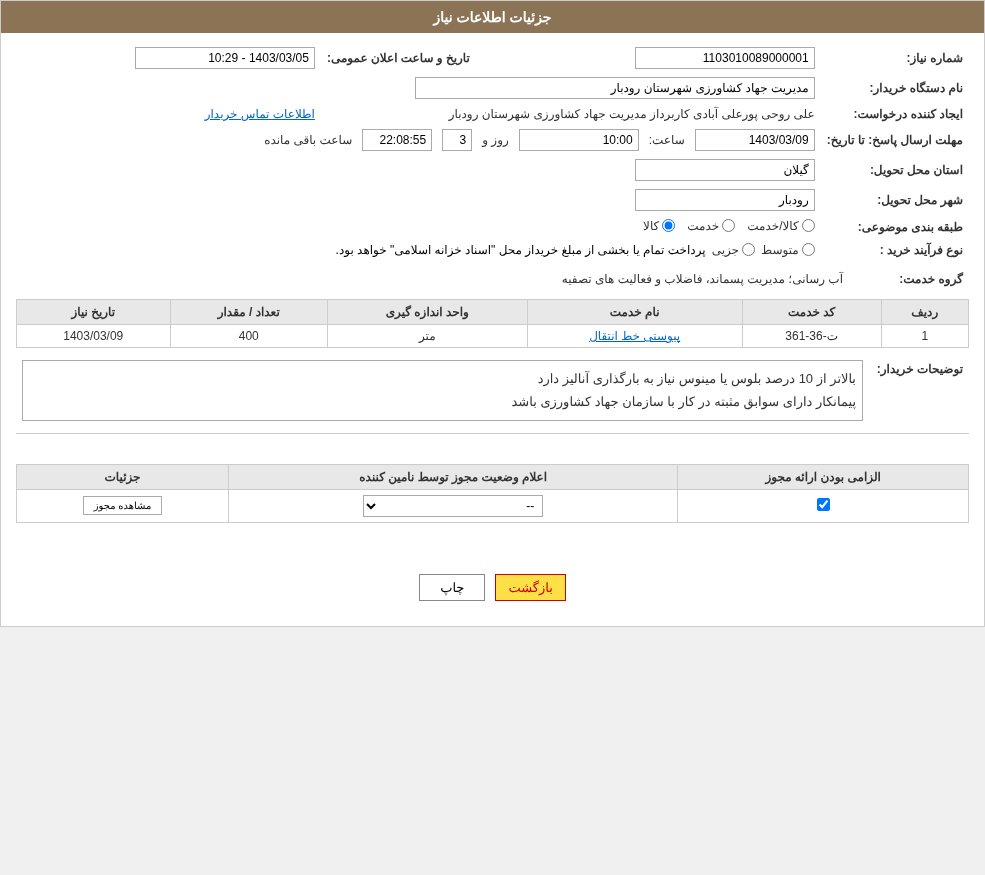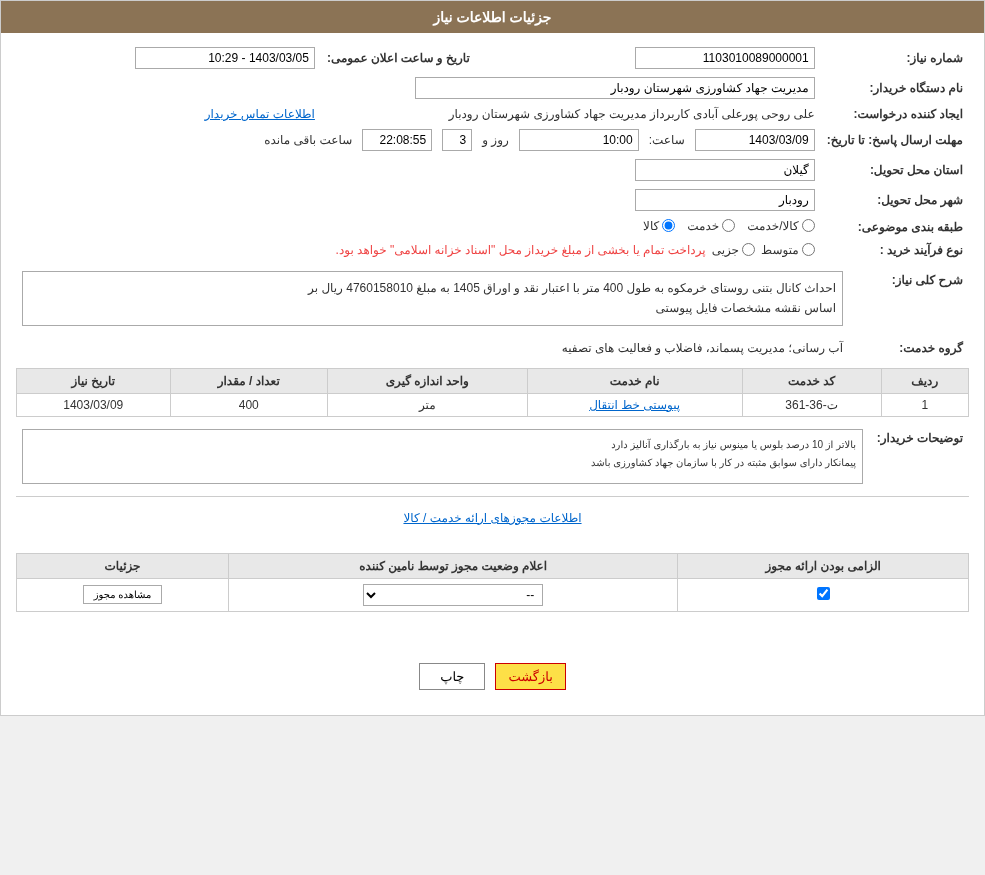--- a/index.html
+++ b/index.html
@@ -108,21 +108,21 @@
       text-decoration: underline;
     }
     .notes-box {
       border: 1px solid #aaa;
       padding: 6px;
       background: #fff;
       min-height: 55px;
       width: 100%;
       text-align: right;
       line-height: 1.8;
-      font-size: 10px;
+      font-size: 13px;
     }
     .divider-link {
       text-align: center;
       color: #0066cc;
       text-decoration: underline;
       padding: 6px 0;
       font-size: 12px;
       cursor: pointer;
     }
     .permits-table {
@@ -293,41 +293,28 @@
         <td colspan="4">
           <div class="row-flex">
             <div class="radio-item">
               <input type="radio" name="purchase_type" style="">
               <span>متوسط</span>
             </div>
             <div class="radio-item">
               <input type="radio" name="purchase_type" style="">
               <span>جزیی</span>
             </div>
-            <span style="color:#ef4444;">پرداخت تمام یا بخشی از مبلغ خریداز محل "اسناد خزانه اسلامی" خواهد بود.</span>
+            <span style="color:#000000;">پرداخت تمام یا بخشی از مبلغ خریداز محل "اسناد خزانه اسلامی" خواهد بود.</span>
           </div>
         </td>
       </tr>
     </tbody>
       </table>
 
     
-    <table class="info-table">
-      <tbody>
-          <tr>
-        <td class="label-cell" style="vertical-align:top; padding-top:6px;">شرح کلی نیاز:</td>
-        <td>
-          <div class="description-box">
-            <span>احداث کانال بتنی روستای خرمکوه به طول 400 متر با اعتبار نقد و اوراق 1405 به مبلغ 4760158010 ریال بر</span><br>
-            <span>اساس نقشه مشخصات فایل پیوستی</span>
-          </div>
-        </td>
-      </tr>
-    </tbody>
-      </table>
 
     
 
     
     <table class="info-table">
       <tbody>
           <tr class="service-group-row">
         <td class="label-cell">گروه خدمت:</td>
         <td>آب رسانی؛ مدیریت پسماند، فاضلاب و فعالیت های تصفیه</td>
       </tr>
@@ -369,21 +356,20 @@
             <span>پیمانکار دارای سوابق مثبته در کار با سازمان جهاد کشاورزی باشد</span>
           </div>
         </td>
       </tr>
     </tbody>
       </table>
 
     <hr class="separator-line">
 
     
-    <div class="divider-link">اطلاعات مجوزهای ارائه خدمت / کالا</div>
 
     <br>
 
     
     <table class="permits-table">
       <thead>
         <tr>
           <th>الزامی بودن ارائه مجوز</th>
           <th>اعلام وضعیت مجوز توسط نامین کننده</th>
           <th>جزئیات</th>

